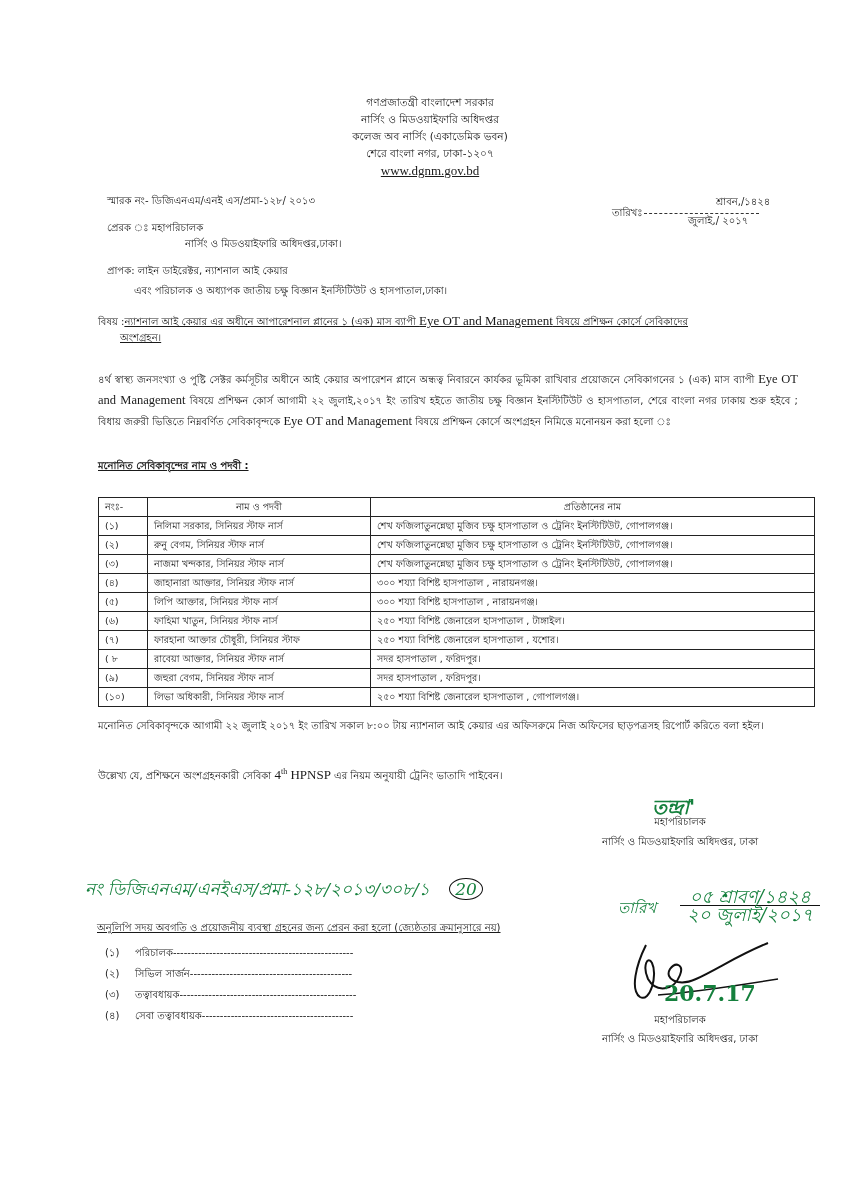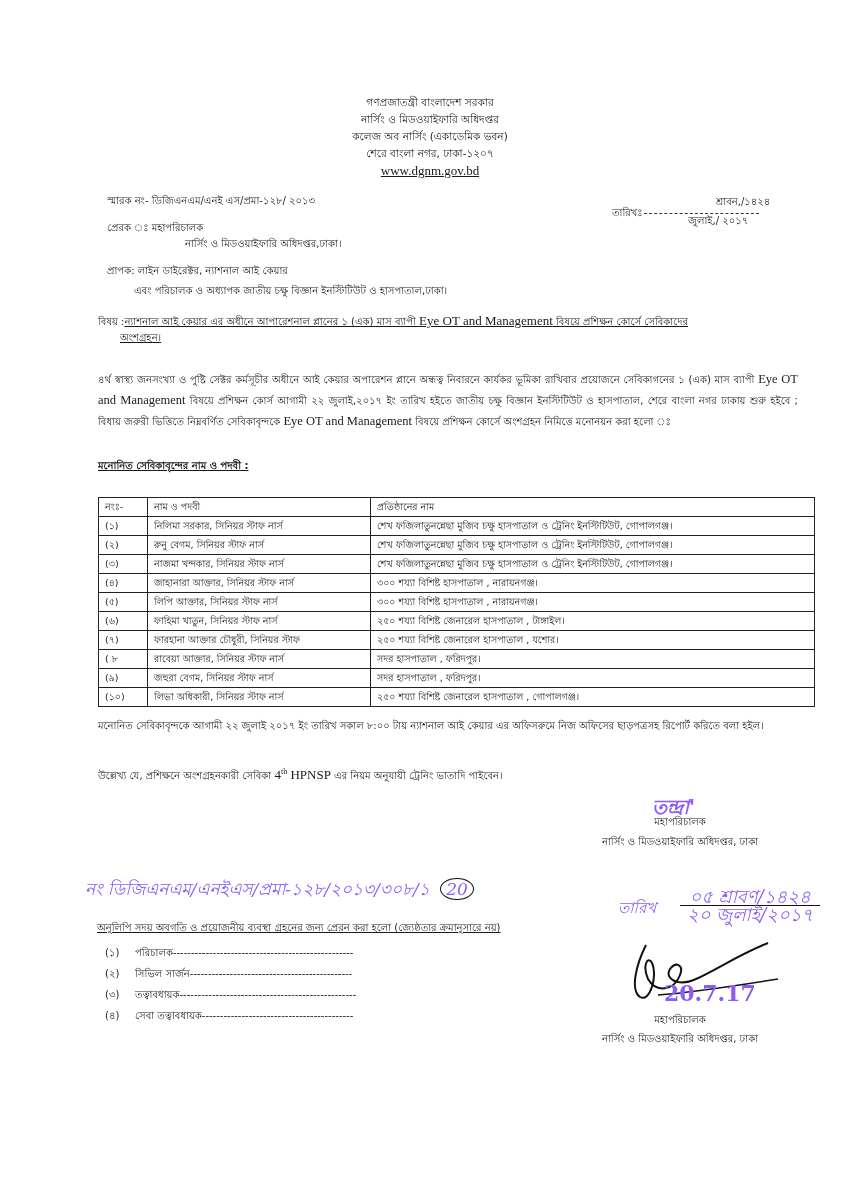--- a/index.html
+++ b/index.html
@@ -13,22 +13,22 @@
   .web { font-family: "Liberation Serif", serif; font-size: 13px; text-decoration: underline; }
   .sm { font-size: 10px; line-height: 16px; white-space: nowrap; }
   .para { font-size: 10px; line-height: 20px; text-align: justify; }
   .para .en { font-family: "Liberation Serif", serif; font-size: 12.5px; }
   .u { text-decoration: underline; }
   .bold { font-weight: bold; }
   table.nom { position: absolute; left: 98px; top: 497px; width: 717px; border-collapse: collapse; font-size: 9.5px; }
   table.nom td { border: 1px solid #222; height: 18px; padding: 0 6px; white-space: nowrap; }
   table.nom td.c1 { width: 36px; text-align: left; }
   table.nom td.c2 { width: 210px; }
-  table.nom tr.head td.c2, table.nom tr.head td.c3 { }
-  .hand { font-family: "DejaVu Serif", serif; font-style: italic; color: #8b5cf6; }
+  table.nom tr.head td.c2, table.nom tr.head td.c3 { text-align: center; }
+  .hand { font-family: "DejaVu Serif", serif; font-style: italic; color: #15803d; }
   .sig { position: absolute; }
 </style>
 </head>
 <body>
 
 <div class="abs hdr center" style="top:94px;">
   <div>গণপ্রজাতন্ত্রী বাংলাদেশ সরকার</div>
   <div>নার্সিং ও মিডওয়াইফারি অধিদপ্তর</div>
   <div>কলেজ অব নার্সিং (একাডেমিক ভবন)</div>
   <div>শেরে বাংলা নগর, ঢাকা-১২০৭</div>
@@ -126,21 +126,21 @@
 </div>
 
 <div class="abs hand" style="left:652px; top:792px; font-size:20px; font-weight:bold;">তন্দ্রা'</div>
 <div class="abs sm center" style="left:560px; top:812px; width:240px; line-height:20px;">
   <div>মহাপরিচালক</div>
   <div>নার্সিং ও মিডওয়াইফারি অধিদপ্তর, ঢাকা</div>
 </div>
 
 <div class="abs hand" style="left:85px; top:876px; font-size:17px;">
   <span>নং ডিজিএনএম/এনইএস/প্রমা-১২৮/২০১৩/৩০৮/১</span>
-  <span style="display:inline-block; border:1.5px solid #111; border-radius:50%; padding:0 5px; margin-left:5px;font-style:italic;">20</span>
+  <span style="display:inline-block; border:1.5px solid #111; border-radius:50%; padding:0 5px; margin-left:14px;font-style:italic;">20</span>
 </div>
 
 <div class="abs hand" style="left:618px; top:896px; font-size:15px;">তারিখ</div>
 <div class="abs hand center" style="left:680px; top:888px; width:140px; font-size:18px; line-height:17px;">
   <div style="border-bottom:1.5px solid #111;">০৫ শ্রাবণ/১৪২৪</div>
   <div>২০ জুলাই/২০১৭</div>
 </div>
 
 <div class="abs sm u" style="left:97px; top:920px;">অনুলিপি সদয় অবগতি ও প্রয়োজনীয় ব্যবস্থা গ্রহনের জন্য প্রেরন করা হলো (জ্যেষ্ঠতার ক্রমানুসারে নয়)</div>
 <div class="abs sm" style="left:105px; top:942px; line-height:21px;">

